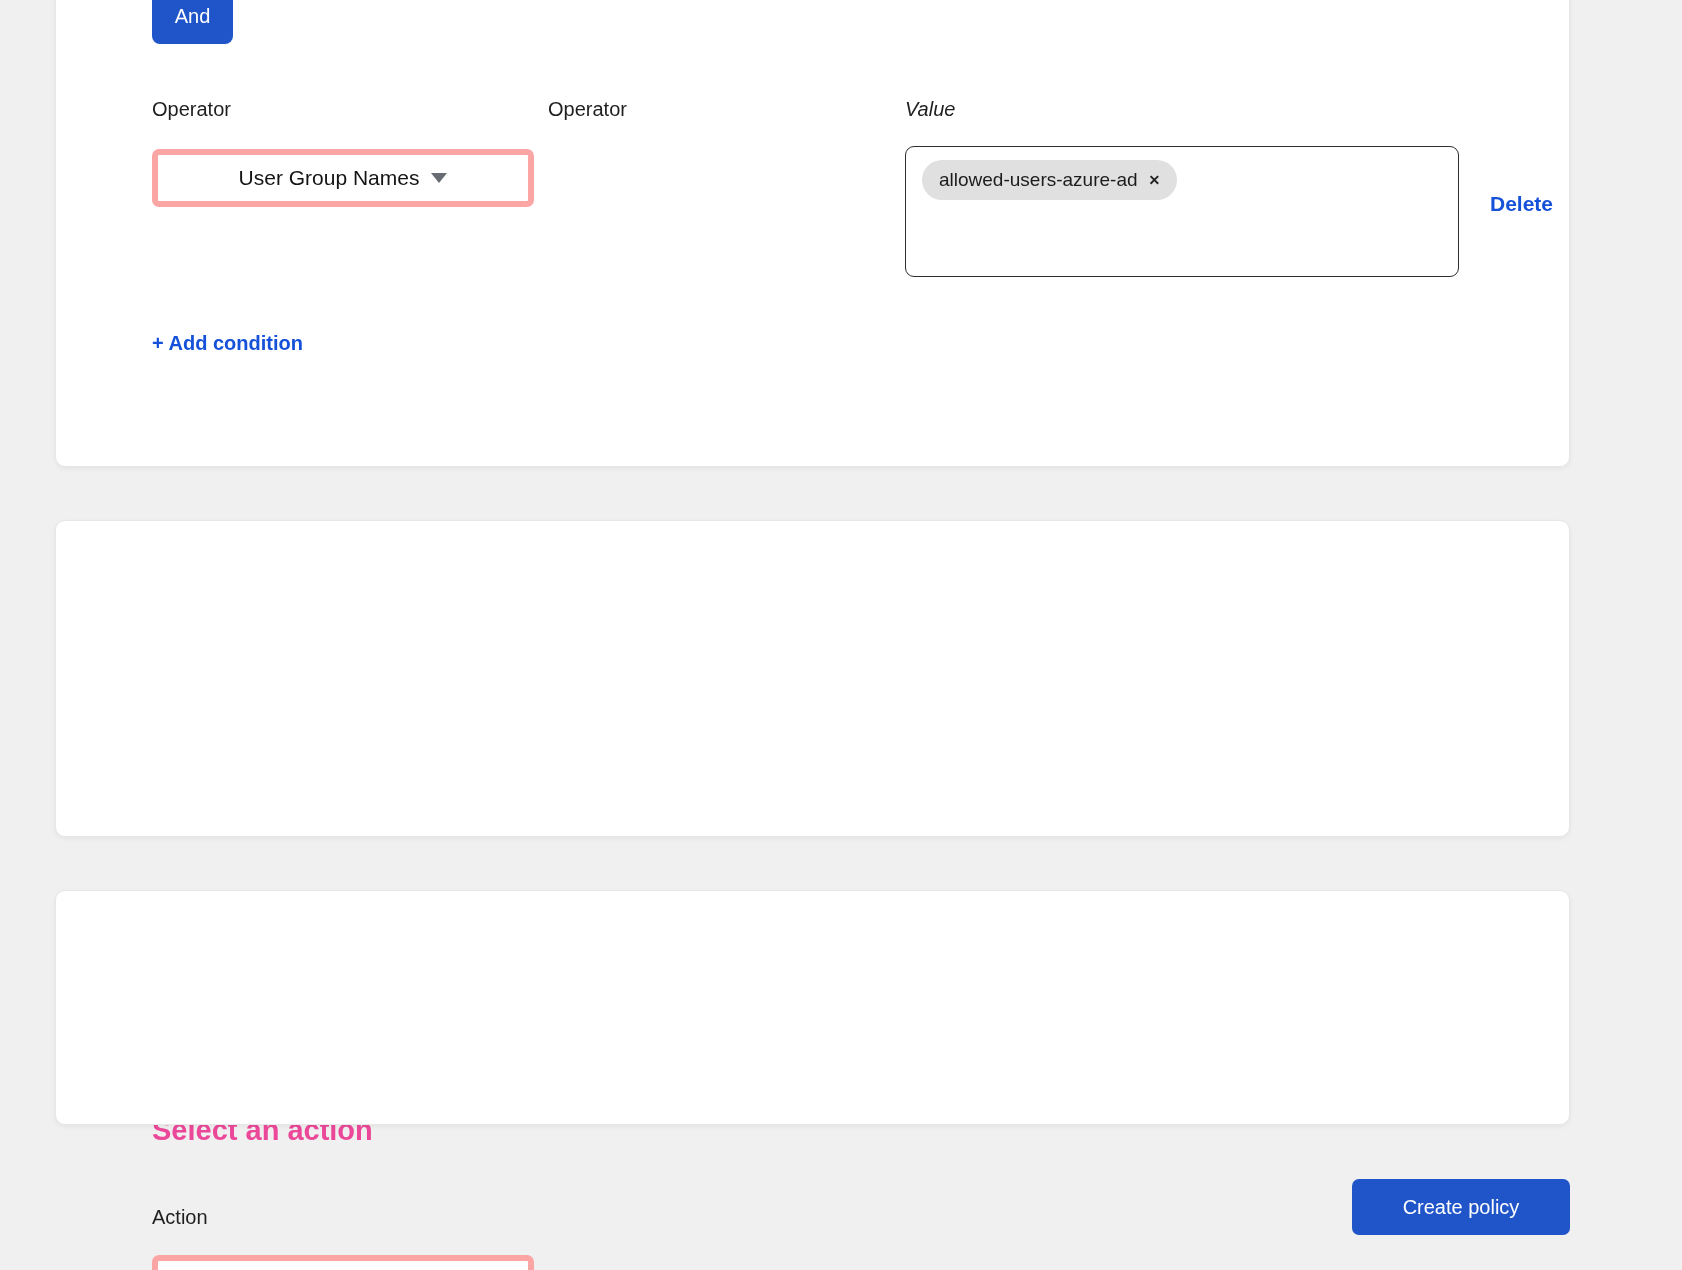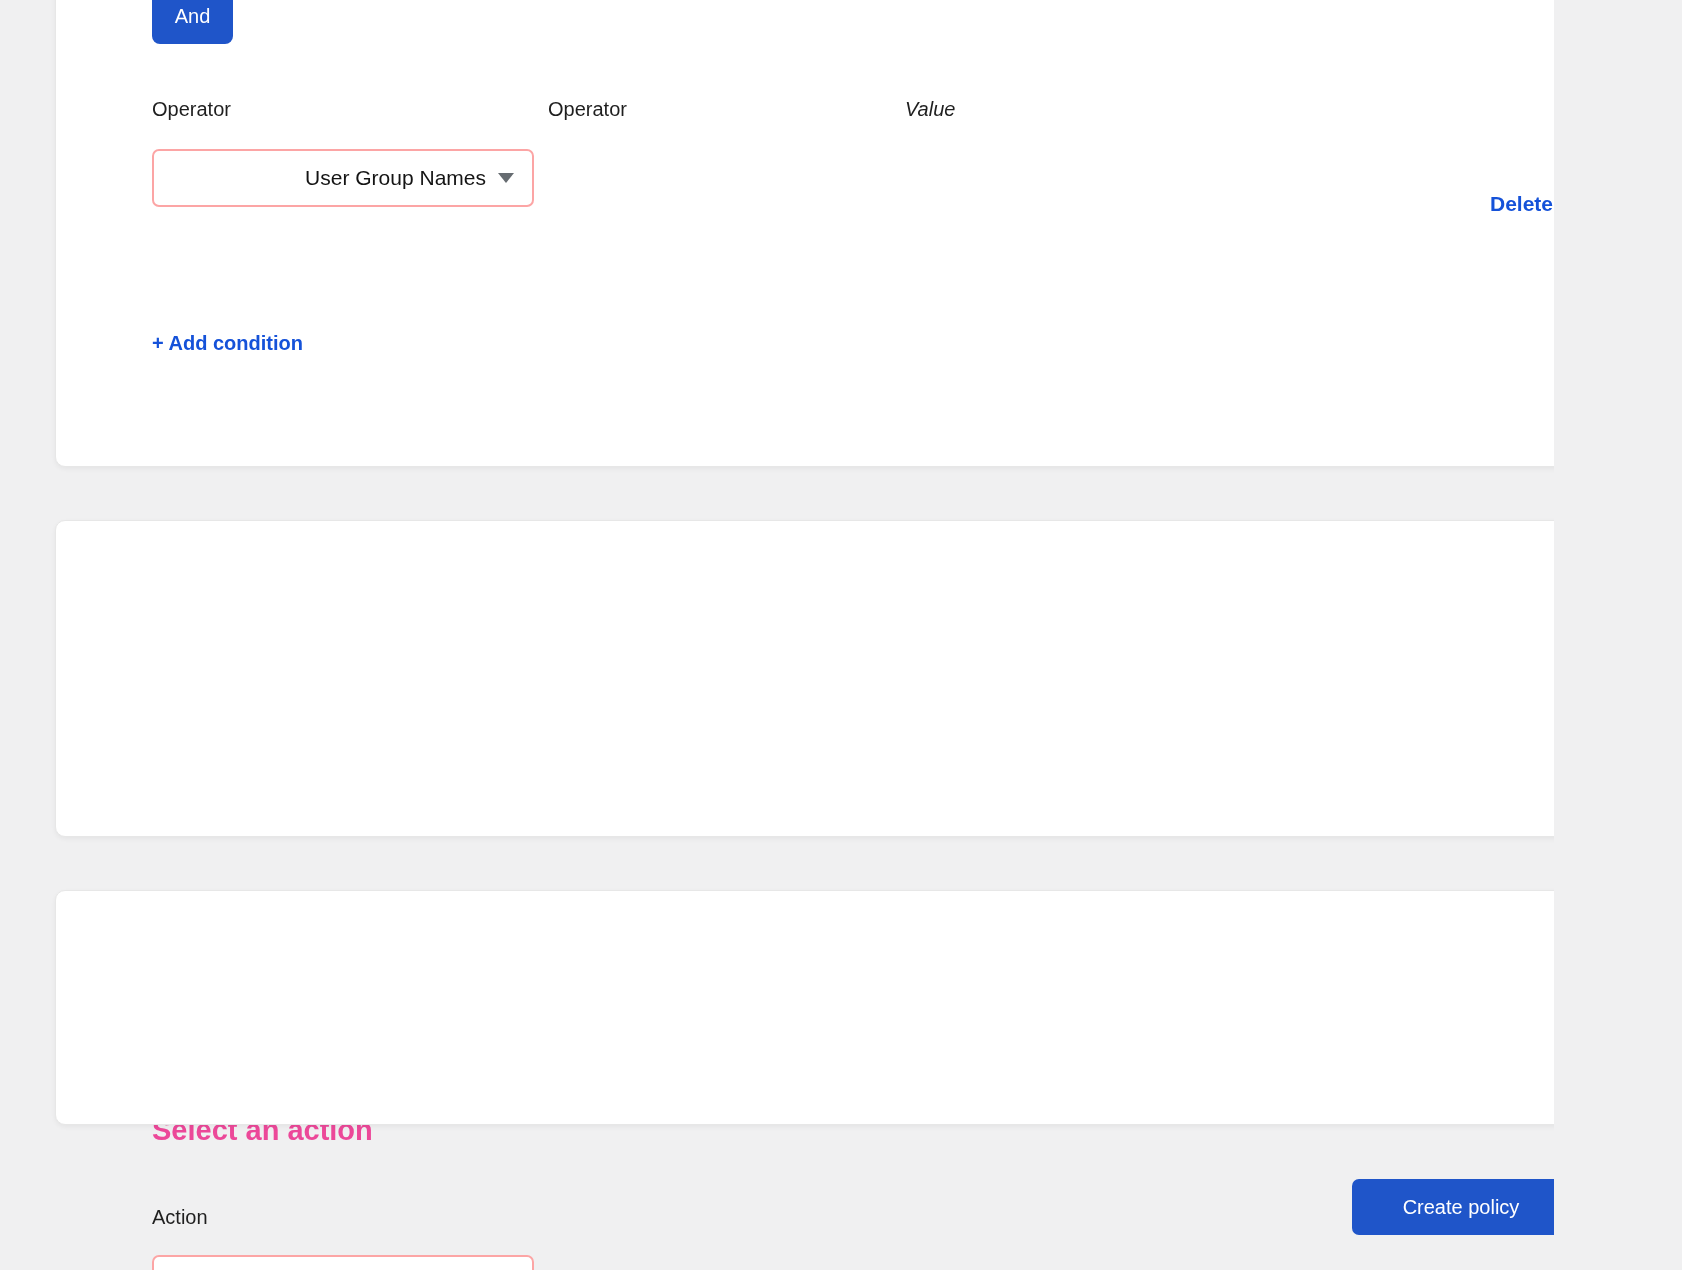--- a/index.html
+++ b/index.html
@@ -3,21 +3,21 @@
 <meta charset="utf-8">
 <style>
   html,body { margin:0; padding:0; }
   body {
     background:#f0f0f1;
     font-family:"Liberation Sans", sans-serif;
     -webkit-font-smoothing:antialiased;
   }
   .page {
     position:relative;
-    width:1554px;
+    width:1682px;
     height:1270px;
     overflow:hidden;
     background:#f0f0f1;
   }
   .card {
     position:absolute;
     left:55px;
     width:1515px;
     background:#ffffff;
     border:1px solid #e7e7e7;
@@ -52,26 +52,26 @@
     line-height:1.2;
   }
   #selector-label { left:96px;  top:156px; }
   #operator-label { left:492px; top:156px; }
   #value-label    { left:849px; top:156px;font-style:italic; }
   #action-label   { left:96px;  top:684px; }
 
   .select {
     position:absolute;
     height:58px;
-    border:2px solid #fca5a5;
+    border:6px solid #fca5a5;
     border-radius:7px;
     background:#ffffff;
     display:flex;
     align-items:center;
-    justify-content:flex-end;
+    justify-content:center;
     padding:0 18px;
     box-sizing:border-box;
     font-size:21px;
     color:#141414;
     cursor:pointer;
   }
   #selector-select { left:96px;  top:208px; width:382px; }
   #operator-select { left:492px; top:208px; width:343px; }
   #action-select   { left:96px;  top:734px; width:382px; }
 
@@ -161,20 +161,26 @@
     <div class="field-label" id="operator-label">Operator</div>
 
     <div class="field-label" id="value-label">Value</div>
 
     <div class="select" id="selector-select" role="listbox">
       <span>User Group Names</span>
       <span class="chevron"></span>
     </div>
 
 
+    <div class="value-box">
+      <span class="chip">
+        <span>allowed-users-azure-ad</span>
+        <span class="chip-x">✕</span>
+      </span>
+    </div>
 
     <a class="link" id="delete-link">Delete</a>
 
     <a class="link" id="add-condition-link">+ Add condition</a>
   </section>
 
   <section class="card" id="card-step3">
     <div class="step-label" id="step3-label">STEP 3</div>
 
     <h2 class="section-title" id="step3-title" style="margin:0;">Select an action</h2>

